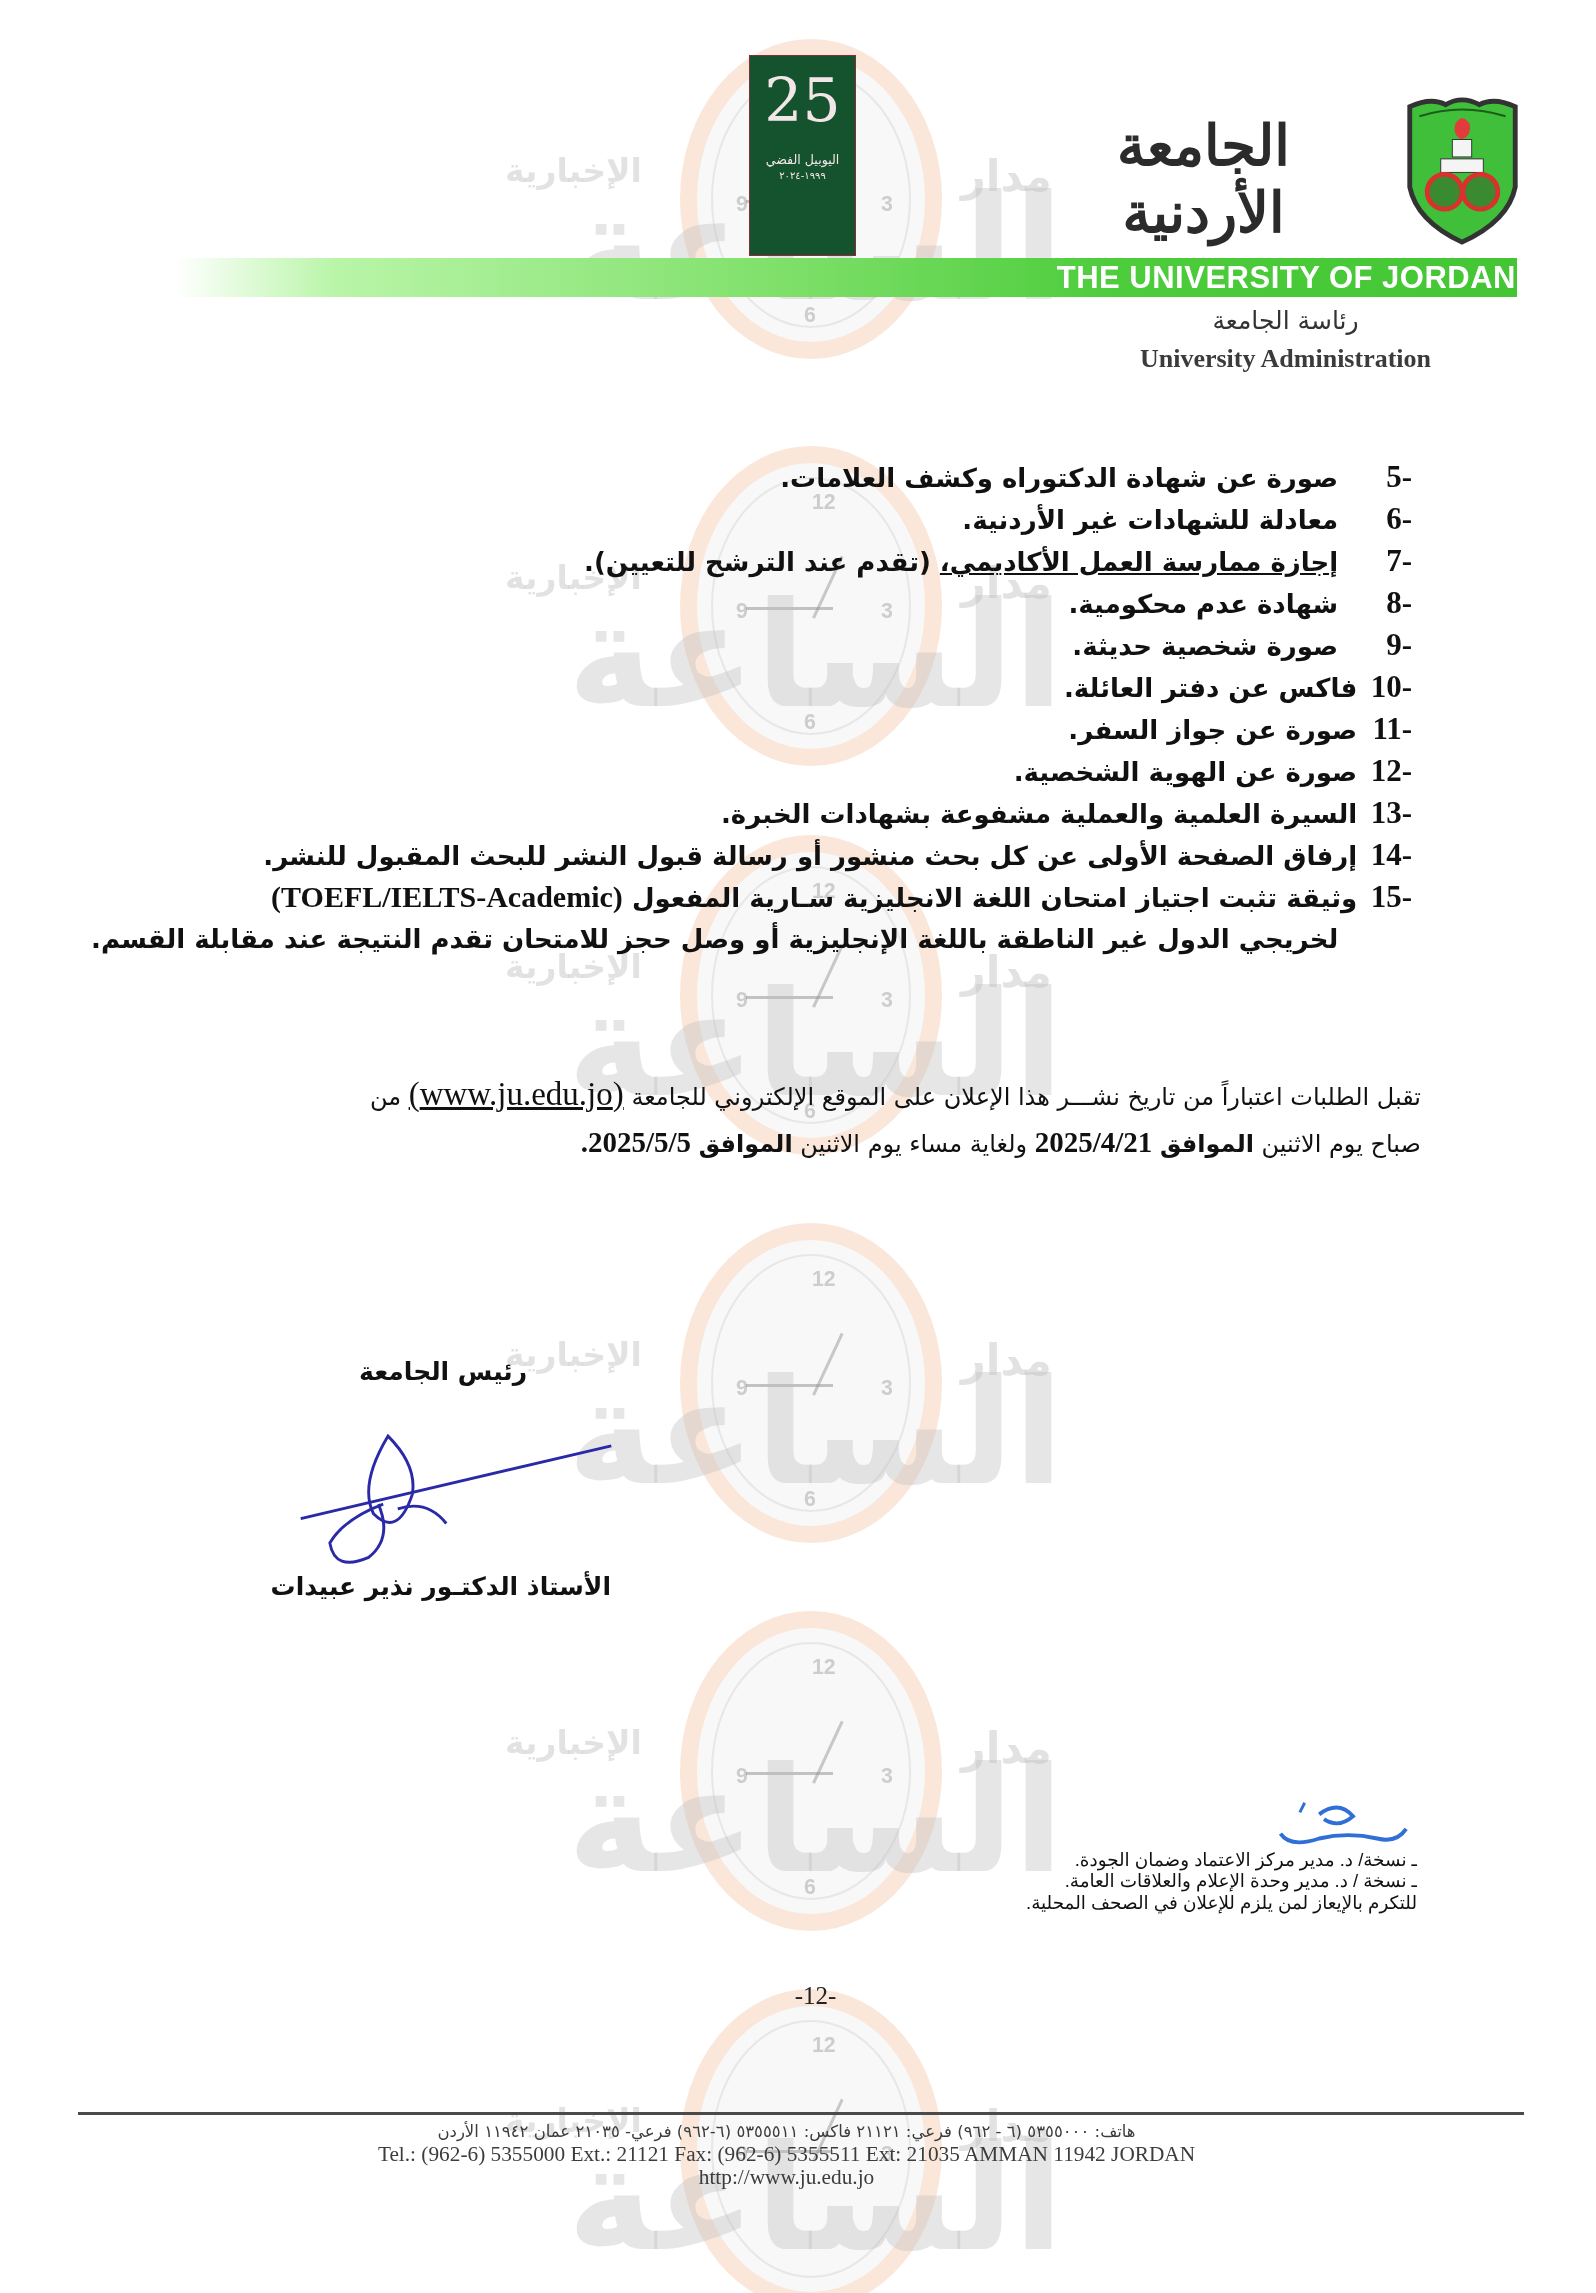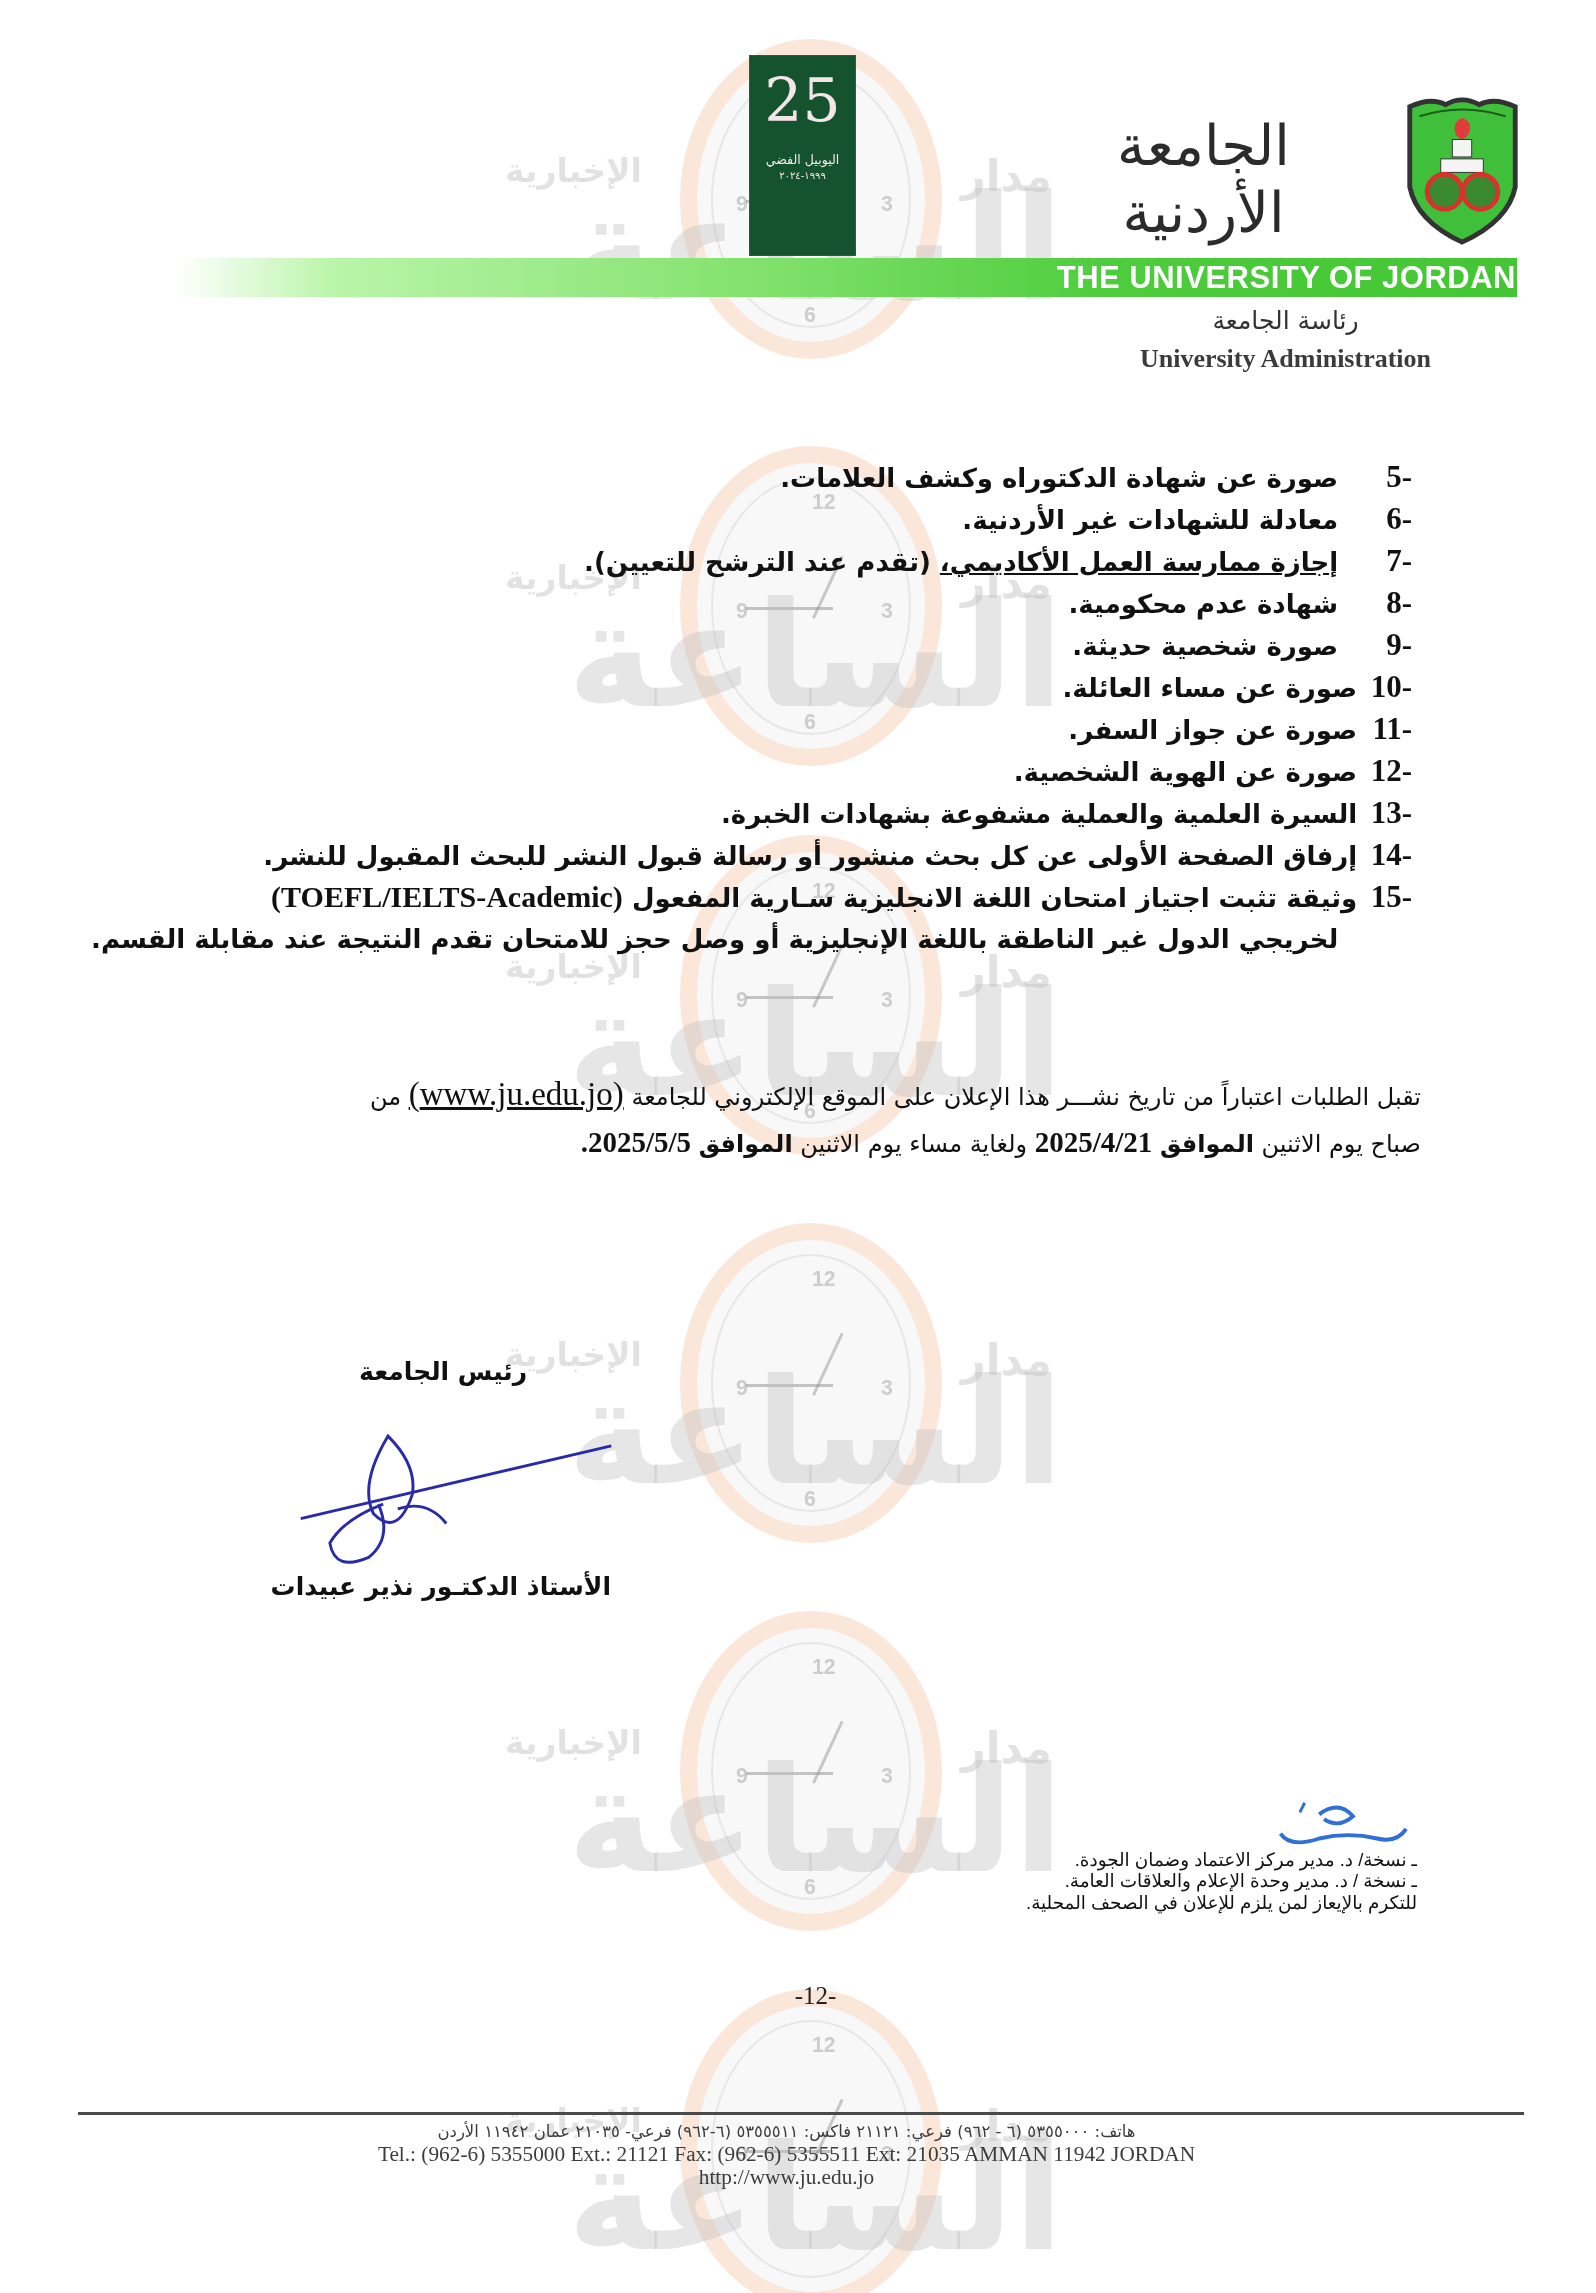--- a/index.html
+++ b/index.html
@@ -26,21 +26,21 @@
 
   
   .jubilee { left: 749px; top: 55px; width: 107px; height: 201px; background: #14532d; border: 1.9px solid #8d2a3c;
              box-sizing: border-box; color: #f3e6e8; text-align: center; }
   .jubilee .big { font-family: "DejaVu Serif", serif; font-size: 60px; line-height: 60px; margin-top: 13.6px; }
   .jubilee .txt { font-size: 12.6px; margin-top: 22px; }
   .jubilee .yrs { font-size: 10px; margin-top: 3.9px; letter-spacing: 1px; }
 
   .crest { left: 1402px; top: 95px; width: 121px; height: 150px; }
   .ju-ar { left: 1029px; top: 112px; width: 349px; text-align: center; font-family: "DejaVu Serif", serif;
-           font-size: 56px; font-weight: normal; color: #2b2b2b; line-height: 1.2; }
+           font-size: 56px; font-weight: bold; color: #2b2b2b; line-height: 1.2; }
 
   .green-band { left: 175px; top: 258px; width: 1342px; height: 39px;
                 background: linear-gradient(to right, rgba(255,255,255,0) 0%, #b9f5a8 12%, #7fe06a 45%, #4dcc3c 70%, #44c634 100%); }
   .band-text { right: 80px; top: 260px; font-family: "Liberation Sans", sans-serif; font-weight: bold; font-size: 31px;
                color: #ffffff; letter-spacing: 0.5px; }
   .admin-ar { left: 1135px; top: 306px; width: 301px; text-align: center; font-size: 25px; color: #333; direction: rtl; letter-spacing: 1.9px; }
   .admin-en { left: 1130px; top: 344px; width: 311px; text-align: center; font-family: "Liberation Serif", serif;
               font-weight: bold; font-size: 26px; color: #3b3b3b; }
 
   
@@ -202,21 +202,21 @@
   <div class="row">
       <span class="num">8-</span>
       <span class="txt">شهادة عدم محكومية.</span>
     </div>
   <div class="row">
       <span class="num">9-</span>
       <span class="txt">صورة شخصية حديثة.</span>
     </div>
   <div class="row">
       <span class="num wide">10-</span>
-      <span class="txt">صورة عن مساء العائلة.</span>
+      <span class="txt">فاكس عن دفتر العائلة.</span>
     </div>
   <div class="row">
       <span class="num wide">11-</span>
       <span class="txt">صورة عن جواز السفر.</span>
     </div>
   <div class="row">
       <span class="num wide">12-</span>
       <span class="txt">صورة عن الهوية الشخصية.</span>
     </div>
   <div class="row">

